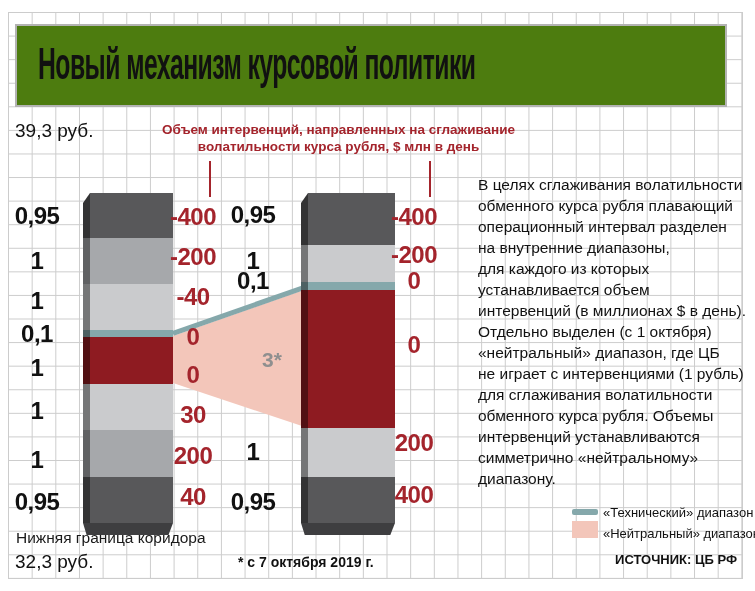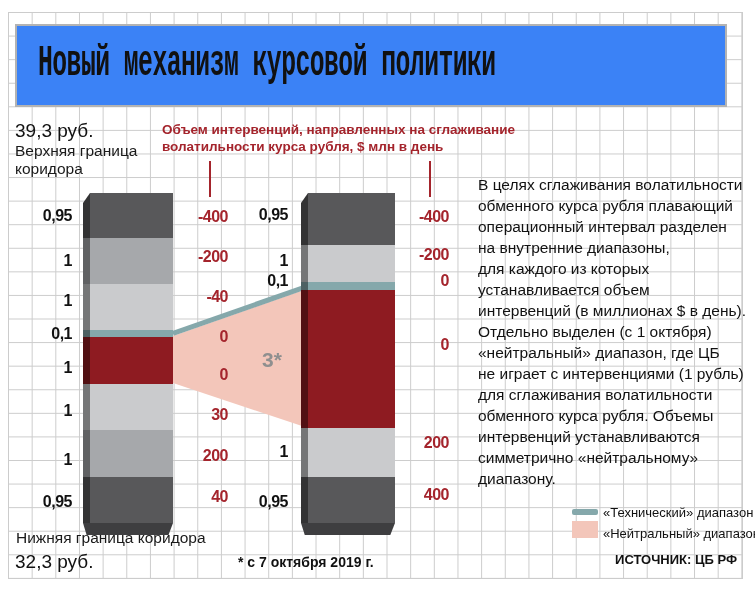--- a/index.html
+++ b/index.html
@@ -3,30 +3,30 @@
 <meta charset="utf-8">
 <style>
   html,body{margin:0;padding:0;background:#ffffff;}
   .canvas{position:relative;width:755px;height:591px;background:#ffffff;overflow:hidden;
           font-family:"Liberation Sans", sans-serif;color:#1a1a1a;}
   .grid{position:absolute;left:8px;top:12px;width:734px;height:566px;
         background-image:linear-gradient(to right,#cccccc 1px,transparent 1px),
                          linear-gradient(to bottom,#cccccc 1px,transparent 1px);
         background-size:23.66px 23.58px;
         border-right:1px solid #cccccc;border-bottom:1px solid #cccccc;}
-  .title-box{position:absolute;left:15px;top:24px;width:708px;height:79px;background:#3b82f6;
-             border:2px solid #b3b3b3;font-family:Liberation Mono, monospace;}
+  .title-box{position:absolute;left:15px;top:24px;width:708px;height:79px;background:#4d7c0f;
+             border:2px solid #b3b3b3;}
   .title-text{position:absolute;left:21px;top:12px;font-size:45px;font-weight:bold;color:#111111;
               white-space:nowrap;transform:scaleX(0.55);transform-origin:left top;letter-spacing:-1px;}
   .bold-rub{position:absolute;font-size:19px;font-weight:normal;color:#111111;}
   .caption{position:absolute;font-size:15.5px;line-height:18px;color:#1a1a1a;white-space:pre-line;}
   .axis-note{position:absolute;left:162px;top:122px;font-size:13.5px;font-weight:bold;line-height:16.5px;
              white-space:pre-line;}
   .pointer{position:absolute;width:2px;height:36px;top:161px;}
-  .num{position:absolute;width:70px;text-align:right;font-size:16px;font-weight:bold;
+  .num{position:absolute;width:70px;text-align:center;font-size:24px;font-weight:bold;
        line-height:20px;letter-spacing:-0.5px;}
   .num-black{color:#111111;}
   .bar{position:absolute;}
   .bar-face{position:absolute;left:7px;top:0;right:0;bottom:0;}
   .bar-bevel{position:absolute;left:0;top:0;width:7px;bottom:0;
              clip-path:polygon(0 10px,100% 0,100% 100%,0 100%);}
   .bar-shadow{position:absolute;height:12px;clip-path:polygon(0 0,100% 0,95% 100%,4% 100%);}
   .seg{width:100%;}
   .neutral-num{position:absolute;left:262px;top:348px;font-size:21px;font-weight:bold;color:#8f8f8f;}
   .desc{position:absolute;left:463px;top:174px;width:286px;font-size:15.5px;line-height:21px;
@@ -41,24 +41,22 @@
 <body>
 
 <div class="canvas">
   <div class="grid"></div>
 
   <div class="title-box">
     <div class="title-text">Новый механизм курсовой политики</div>
   </div>
 
   <div class="bold-rub" style="left:15px;top:120px;">39,3 руб.</div>
-  <div class="caption" style="left:15px;top:142px;">Верхняя граница
-коридора</div>
 
-  <div class="axis-note" style="color: rgb(164, 36, 44);">Объем интервенций, направленных на сглаживание
+  <div class="axis-note" style="color: rgb(164, 36, 44); text-align: center;">Объем интервенций, направленных на сглаживание
 волатильности курса рубля, $ млн в день</div>
   <div class="pointer" style="left: 209px; background: rgb(164, 36, 44);"></div>
   <div class="pointer" style="left: 429px; background: rgb(164, 36, 44);"></div>
 
   <svg class="connector" width="135" height="165" viewBox="0 0 135 165">
     <polygon id="neutral-poly" points="0,66 135,18.5 135,158 0,113" fill="#f3c6ba"></polygon>
     <line id="technical-line" x1="0" y1="63.5" x2="135" y2="16" stroke-width="5" stroke="#85a8ab"></line>
   </svg>
 
   <div id="bars-root">

